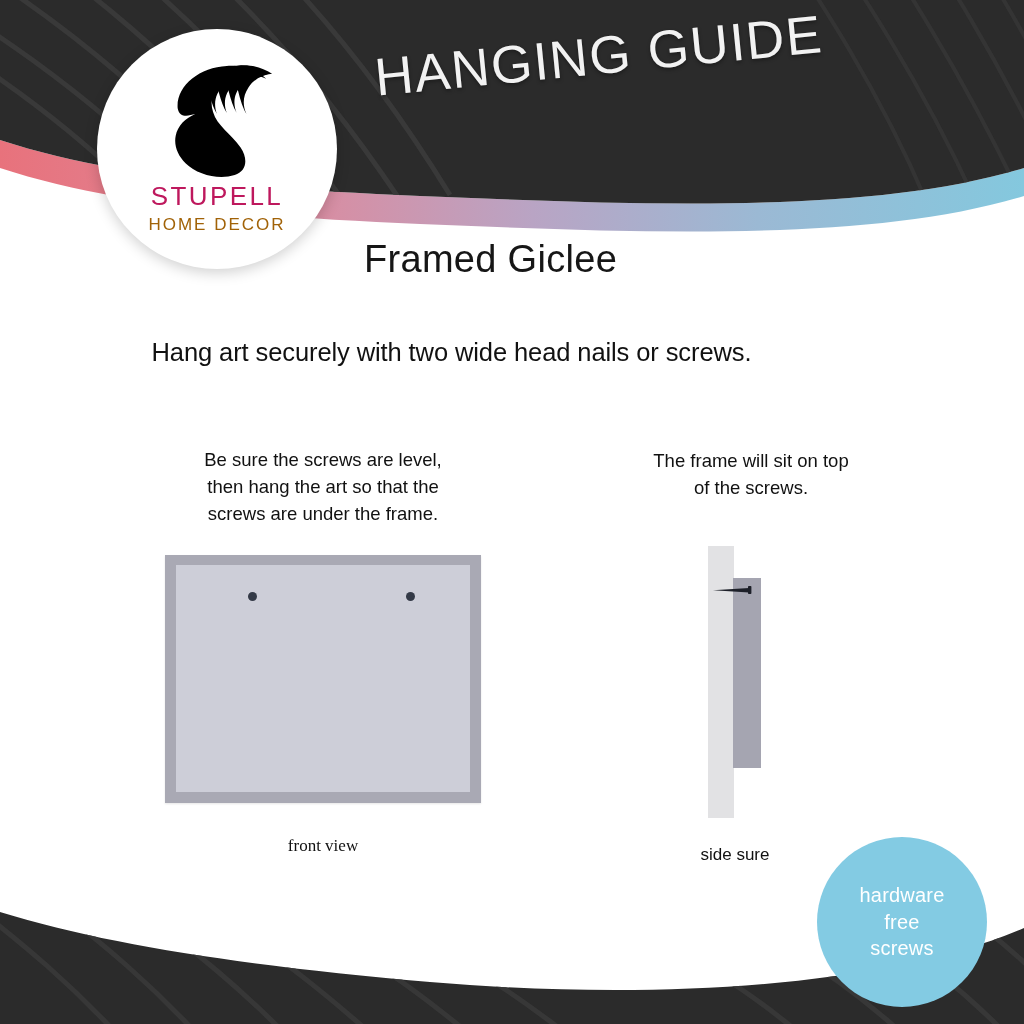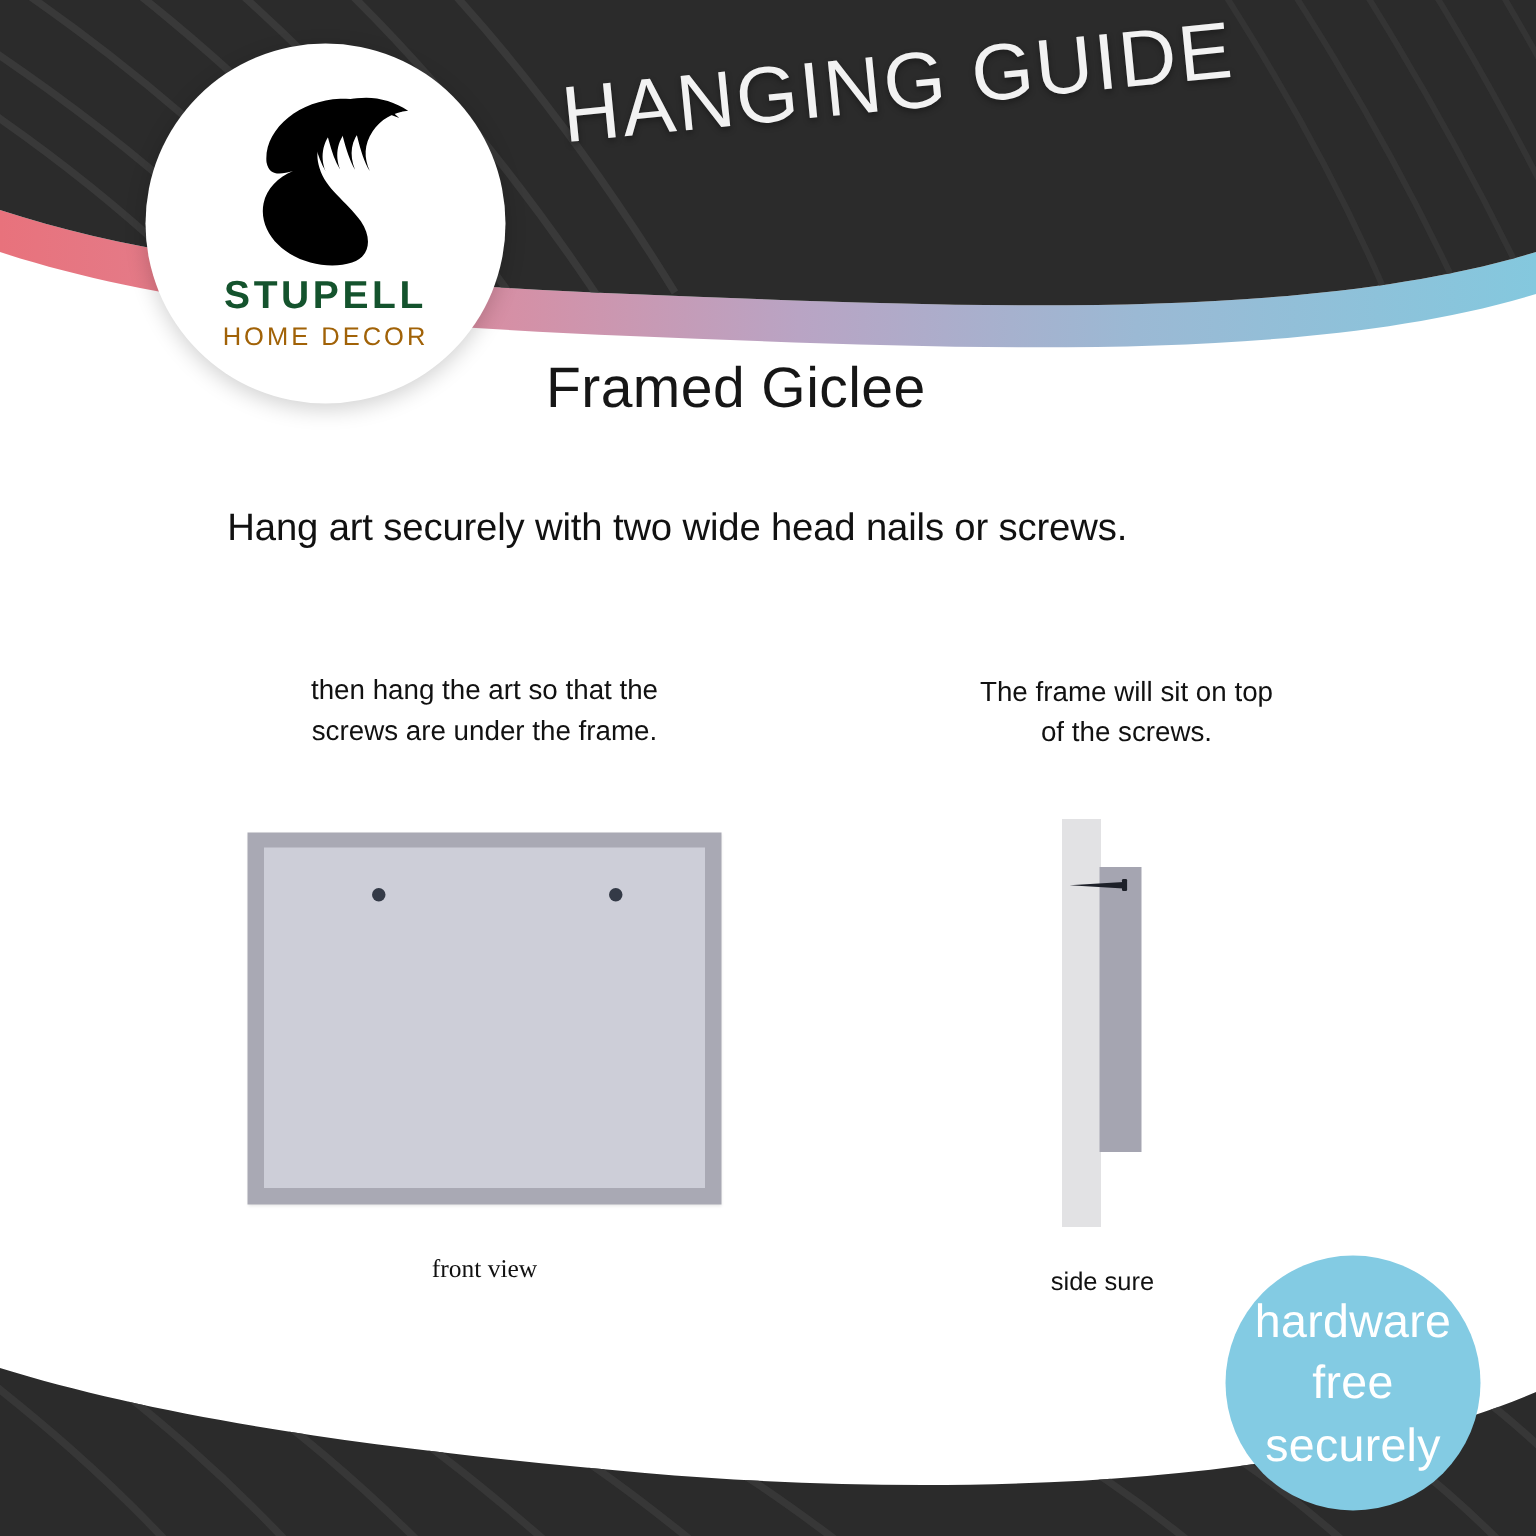--- a/index.html
+++ b/index.html
@@ -49,23 +49,23 @@
     justify-content: flex-start;
   }
   .logo-mark {
     width: 118px;
     height: 122px;
     margin-top: 28px;
   }
   .logo-word {
     font-size: 26px;
     letter-spacing: 2.4px;
-    color: #14532d;
+    color: #be185d;
     margin-top: 4px;
-    font-weight: 700;
+    font-weight: 400;
     line-height: 1;
   }
   .logo-sub {
     font-size: 17px;
     letter-spacing: 2.0px;
     color: #a16207;
     margin-top: 7px;
     font-weight: 400;
     line-height: 1;
   }
@@ -216,21 +216,21 @@
     width: 170px;
     height: 170px;
     border-radius: 50%;
     background: #83cbe3;
     z-index: 40;
     display: flex;
     flex-direction: column;
     align-items: center;
     justify-content: center;
     color: #ffffff;
-    font-size: 31px;
+    font-size: 20px;
     line-height: 1.33;
     text-align: center;
     letter-spacing: 0.2px;
   }
 </style>
 </head>
 <body>
 
 <div id="page">
 
@@ -316,20 +316,21 @@
     </svg>
     <div class="logo-word">STUPELL</div>
     <div class="logo-sub">HOME DECOR</div>
   </div>
 
   <div class="product-type">Framed Giclee</div>
 
   <div class="main-instruction">Hang art securely with two wide head nails or screws.</div>
 
   <div class="caption caption-left">
+    <div>Be sure the screws are level,</div>
     <div>then hang the art so that the</div>
     <div>screws are under the frame.</div>
   </div>
 
   <div class="caption caption-right">
     <div>The frame will sit on top</div>
     <div>of the screws.</div>
   </div>
 
   <div class="front-frame">
@@ -347,16 +348,16 @@
       <rect x="35" y="0" width="3.4" height="8" rx="0.8" fill="#1d2029"></rect>
     </svg>
   </div>
 
   <div class="view-label label-front">front view</div>
   <div class="view-label label-side">side sure</div>
 
   <div class="hardware-badge">
     <div>hardware</div>
     <div>free</div>
-    <div>securely</div>
+    <div>screws</div>
   </div>
 
 </div>
 
 </body></html>

